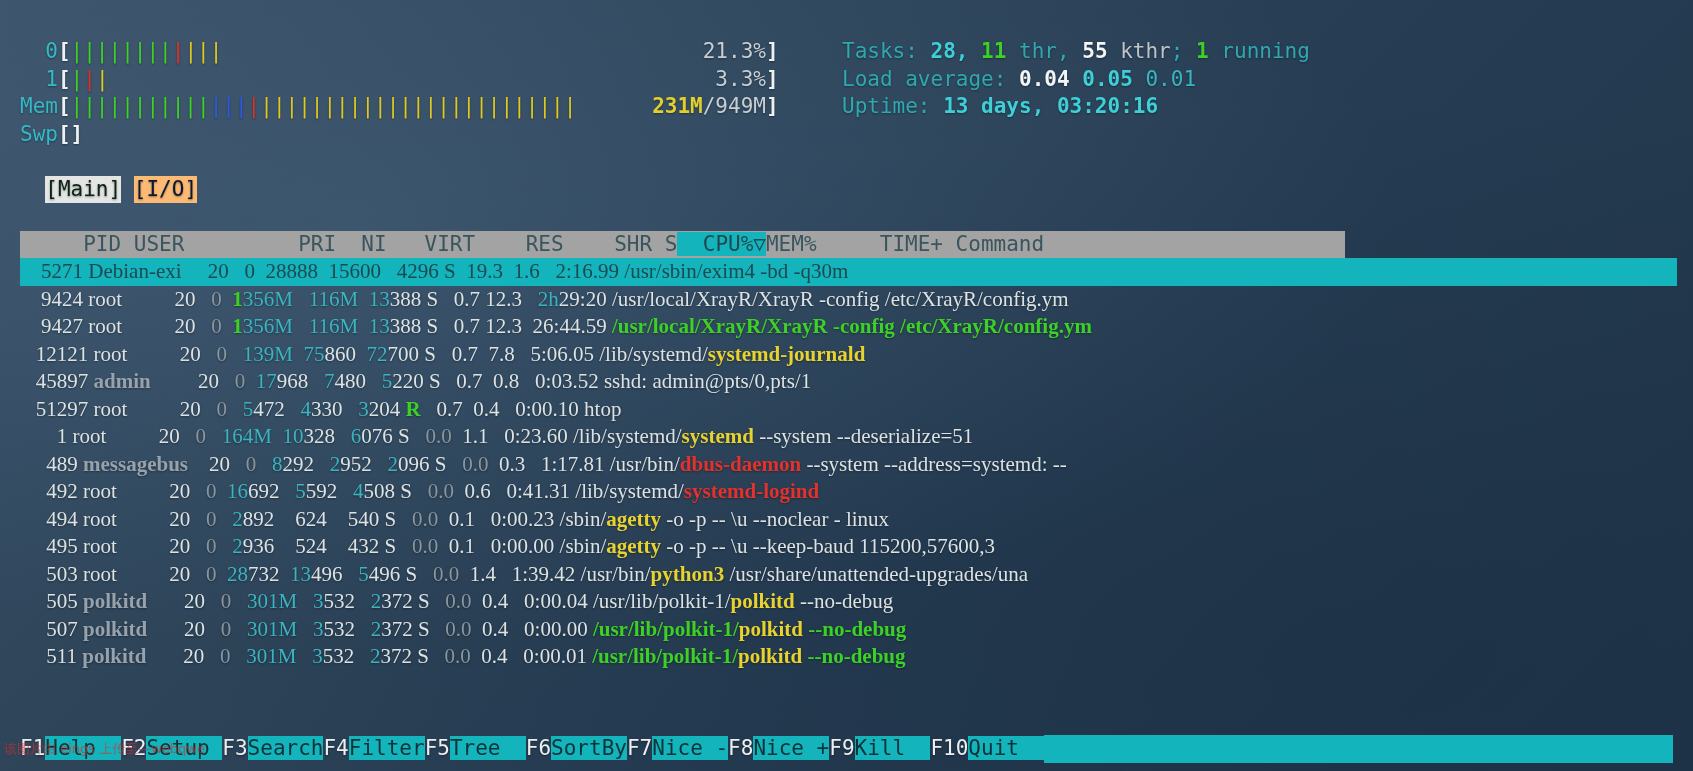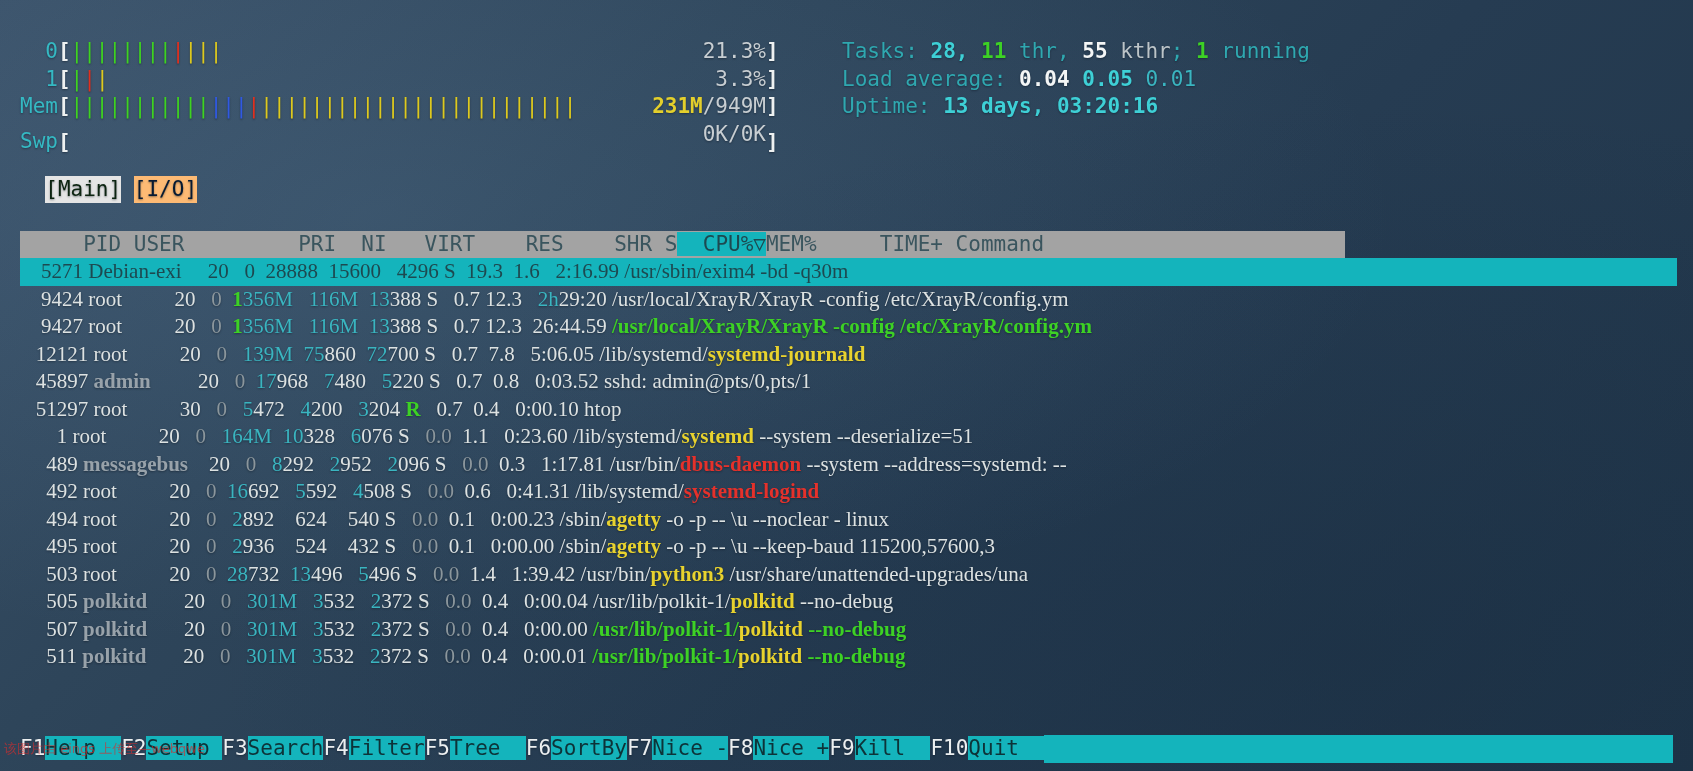--- a/index.html
+++ b/index.html
@@ -70,21 +70,21 @@
 <body>
 
 <div class="term">
 
   <div class="line meter"><span class="m-label">0</span><span class="m-br">[</span><span class="m-inner"><span class="m-bars"><span class="bar-green">||||||||</span><span class="bar-red">|</span><span class="bar-yellow">|||</span></span><span class="m-value"><span class="s-mval">21.3%</span></span></span><span class="m-br">]</span></div>
 
   <div class="line meter"><span class="m-label">1</span><span class="m-br">[</span><span class="m-inner"><span class="m-bars"><span class="bar-green">|</span><span class="bar-red">|</span><span class="bar-yellow">|</span></span><span class="m-value"><span class="s-mval">3.3%</span></span></span><span class="m-br">]</span></div>
 
   <div class="line meter"><span class="m-label">Mem</span><span class="m-br">[</span><span class="m-inner"><span class="m-bars"><span class="bar-green">|||||||||||</span><span class="bar-blue">|||</span><span class="bar-red">|</span><span class="bar-yellow">|||||||||||||||||||||||||</span></span><span class="m-value"><span class="s-memu">231M</span><span class="s-mval">/949M</span></span></span><span class="m-br">]</span></div>
 
-  <div class="line meter"><span class="m-label">Swp</span><span class="m-br">[</span><span class="m-inner"><span class="m-bars"></span><span class="m-value"><span class="s-mval">0K/0K</span></span></span><span class="m-br">]</span></div>
+  <div class="line meter"><span class="m-label">Swp</span><span class="m-br">[</span><span class="m-br">]</span></div>
 
   <div class="info">
     <div class="line"><span class="s-teal">Tasks: </span><span class="s-cyb">28, </span><span class="s-gn">11</span><span class="s-teal"> thr, </span><span class="s-wb">55 </span><span class="s-wd">kthr</span><span class="s-teal">; </span><span class="s-gn">1</span><span class="s-teal"> running</span></div>
     <div class="line"><span class="s-teal">Load average: </span><span class="s-wb">0.04 </span><span class="s-cyb">0.05 </span><span class="s-cy">0.01</span></div>
     <div class="line"><span class="s-teal">Uptime: </span><span class="s-cyb">13 days, 03:20:16</span></div>
   </div>
 
   <div class="line"></div>
 
   <div class="line"><span>  </span><span class="tab tab-main">[Main]</span><span> </span><span class="tab tab-io">[I/O]</span></div>
@@ -92,21 +92,21 @@
   <div class="line"></div>
 
   <div class="line thead"><span class="s-hdr">     PID USER         PRI  NI   VIRT    RES    SHR S</span><span class="s-hdrsort">  CPU%▽</span><span class="s-hdr">MEM%     TIME+ Command</span></div>
 
   <div class="rows">
       <div class="line row sel"><span class="s-sel">    5271 Debian-exi     20   0  28888  15600   4296 S  19.3  1.6   2:16.99 /usr/sbin/exim4 -bd -q30m</span></div>
       <div class="line row"><span class="s-w">    9424 root          20 </span><span class="s-dim">  0</span><span class="s-w">  </span><span class="s-gn">1</span><span class="s-cy">356M</span><span class="s-w">   </span><span class="s-cy">116M</span><span class="s-w">  </span><span class="s-cy">13</span><span class="s-w">388 S   0.7 12.3   </span><span class="s-cy">2h</span><span class="s-w">29:20 /usr/local/XrayR/XrayR -config /etc/XrayR/config.ym</span></div>
       <div class="line row"><span class="s-w">    9427 root          20 </span><span class="s-dim">  0</span><span class="s-w">  </span><span class="s-gn">1</span><span class="s-cy">356M</span><span class="s-w">   </span><span class="s-cy">116M</span><span class="s-w">  </span><span class="s-cy">13</span><span class="s-w">388 S   0.7 12.3  26:44.59 </span><span class="s-gn">/usr/local/XrayR/XrayR -config /etc/XrayR/config.ym</span></div>
       <div class="line row"><span class="s-w">   12121 root          20 </span><span class="s-dim">  0</span><span class="s-w">   </span><span class="s-cy">139M</span><span class="s-w">  </span><span class="s-cy">75</span><span class="s-w">860  </span><span class="s-cy">72</span><span class="s-w">700 S   0.7  7.8   5:06.05 /lib/systemd/</span><span class="s-yl">systemd-journald</span></div>
       <div class="line row"><span class="s-w">   45897 </span><span class="s-gr">admin     </span><span class="s-w">    20 </span><span class="s-dim">  0</span><span class="s-w">  </span><span class="s-cy">17</span><span class="s-w">968   </span><span class="s-cy">7</span><span class="s-w">480   </span><span class="s-cy">5</span><span class="s-w">220 S   0.7  0.8   0:03.52 sshd: admin@pts/0,pts/1</span></div>
-      <div class="line row"><span class="s-w">   51297 root          30 </span><span class="s-dim">  0</span><span class="s-w">   </span><span class="s-cy">5</span><span class="s-w">472   </span><span class="s-cy">4</span><span class="s-w">200   </span><span class="s-cy">3</span><span class="s-w">204 </span><span class="s-gn">R</span><span class="s-w">   0.7  0.4   0:00.10 htop</span></div>
+      <div class="line row"><span class="s-w">   51297 root          20 </span><span class="s-dim">  0</span><span class="s-w">   </span><span class="s-cy">5</span><span class="s-w">472   </span><span class="s-cy">4</span><span class="s-w">330   </span><span class="s-cy">3</span><span class="s-w">204 </span><span class="s-gn">R</span><span class="s-w">   0.7  0.4   0:00.10 htop</span></div>
       <div class="line row"><span class="s-w">       1 root          20 </span><span class="s-dim">  0</span><span class="s-w">   </span><span class="s-cy">164M</span><span class="s-w">  </span><span class="s-cy">10</span><span class="s-w">328   </span><span class="s-cy">6</span><span class="s-w">076 S </span><span class="s-dim">  0.0</span><span class="s-w">  1.1   0:23.60 /lib/systemd/</span><span class="s-yl">systemd</span><span class="s-w"> --system --deserialize=51</span></div>
       <div class="line row"><span class="s-w">     489 </span><span class="s-gr">messagebus</span><span class="s-w">    20 </span><span class="s-dim">  0</span><span class="s-w">   </span><span class="s-cy">8</span><span class="s-w">292   </span><span class="s-cy">2</span><span class="s-w">952   </span><span class="s-cy">2</span><span class="s-w">096 S </span><span class="s-dim">  0.0</span><span class="s-w">  0.3   1:17.81 /usr/bin/</span><span class="s-rd">dbus-daemon</span><span class="s-w"> --system --address=systemd: --</span></div>
       <div class="line row"><span class="s-w">     492 root          20 </span><span class="s-dim">  0</span><span class="s-w">  </span><span class="s-cy">16</span><span class="s-w">692   </span><span class="s-cy">5</span><span class="s-w">592   </span><span class="s-cy">4</span><span class="s-w">508 S </span><span class="s-dim">  0.0</span><span class="s-w">  0.6   0:41.31 /lib/systemd/</span><span class="s-rd">systemd-logind</span></div>
       <div class="line row"><span class="s-w">     494 root          20 </span><span class="s-dim">  0</span><span class="s-w">   </span><span class="s-cy">2</span><span class="s-w">892    624    540 S </span><span class="s-dim">  0.0</span><span class="s-w">  0.1   0:00.23 /sbin/</span><span class="s-yl">agetty</span><span class="s-w"> -o -p -- \u --noclear - linux</span></div>
       <div class="line row"><span class="s-w">     495 root          20 </span><span class="s-dim">  0</span><span class="s-w">   </span><span class="s-cy">2</span><span class="s-w">936    524    432 S </span><span class="s-dim">  0.0</span><span class="s-w">  0.1   0:00.00 /sbin/</span><span class="s-yl">agetty</span><span class="s-w"> -o -p -- \u --keep-baud 115200,57600,3</span></div>
       <div class="line row"><span class="s-w">     503 root          20 </span><span class="s-dim">  0</span><span class="s-w">  </span><span class="s-cy">28</span><span class="s-w">732  </span><span class="s-cy">13</span><span class="s-w">496   </span><span class="s-cy">5</span><span class="s-w">496 S </span><span class="s-dim">  0.0</span><span class="s-w">  1.4   1:39.42 /usr/bin/</span><span class="s-yl">python3</span><span class="s-w"> /usr/share/unattended-upgrades/una</span></div>
       <div class="line row"><span class="s-w">     505 </span><span class="s-gr">polkitd   </span><span class="s-w">    20 </span><span class="s-dim">  0</span><span class="s-w">   </span><span class="s-cy">301M</span><span class="s-w">   </span><span class="s-cy">3</span><span class="s-w">532   </span><span class="s-cy">2</span><span class="s-w">372 S </span><span class="s-dim">  0.0</span><span class="s-w">  0.4   0:00.04 /usr/lib/polkit-1/</span><span class="s-yl">polkitd</span><span class="s-w"> --no-debug</span></div>
       <div class="line row"><span class="s-w">     507 </span><span class="s-gr">polkitd   </span><span class="s-w">    20 </span><span class="s-dim">  0</span><span class="s-w">   </span><span class="s-cy">301M</span><span class="s-w">   </span><span class="s-cy">3</span><span class="s-w">532   </span><span class="s-cy">2</span><span class="s-w">372 S </span><span class="s-dim">  0.0</span><span class="s-w">  0.4   0:00.00 </span><span class="s-gn">/usr/lib/polkit-1/</span><span class="s-yl">polkitd</span><span class="s-gn"> --no-debug</span></div>
       <div class="line row"><span class="s-w">     511 </span><span class="s-gr">polkitd   </span><span class="s-w">    20 </span><span class="s-dim">  0</span><span class="s-w">   </span><span class="s-cy">301M</span><span class="s-w">   </span><span class="s-cy">3</span><span class="s-w">532   </span><span class="s-cy">2</span><span class="s-w">372 S </span><span class="s-dim">  0.0</span><span class="s-w">  0.4   0:00.01 </span><span class="s-gn">/usr/lib/polkit-1/</span><span class="s-yl">polkitd</span><span class="s-gn"> --no-debug</span></div>
     </div>

